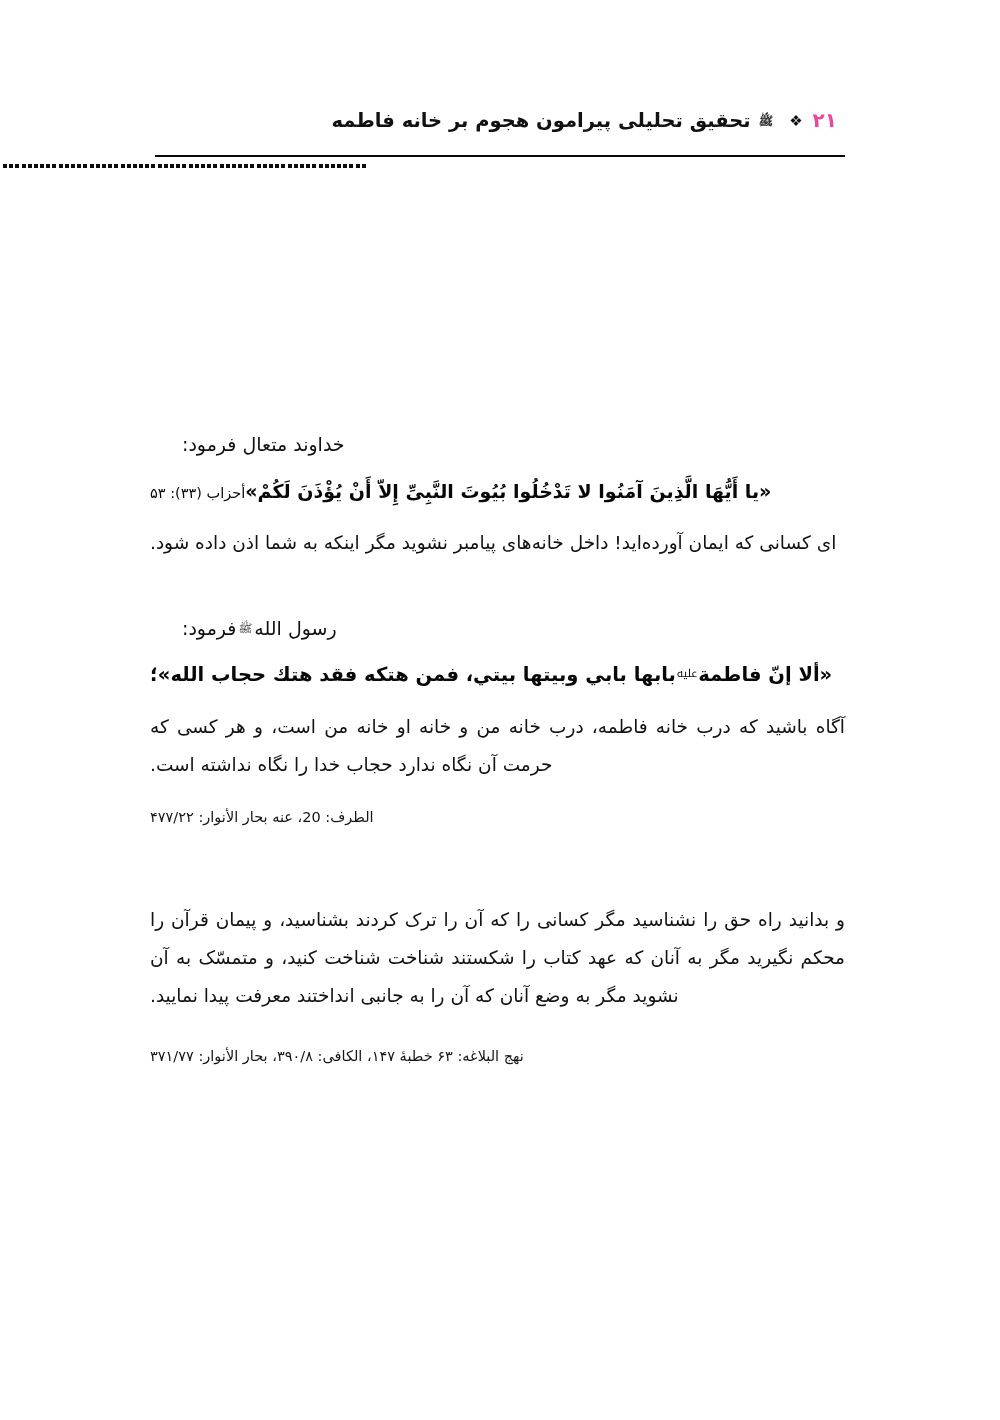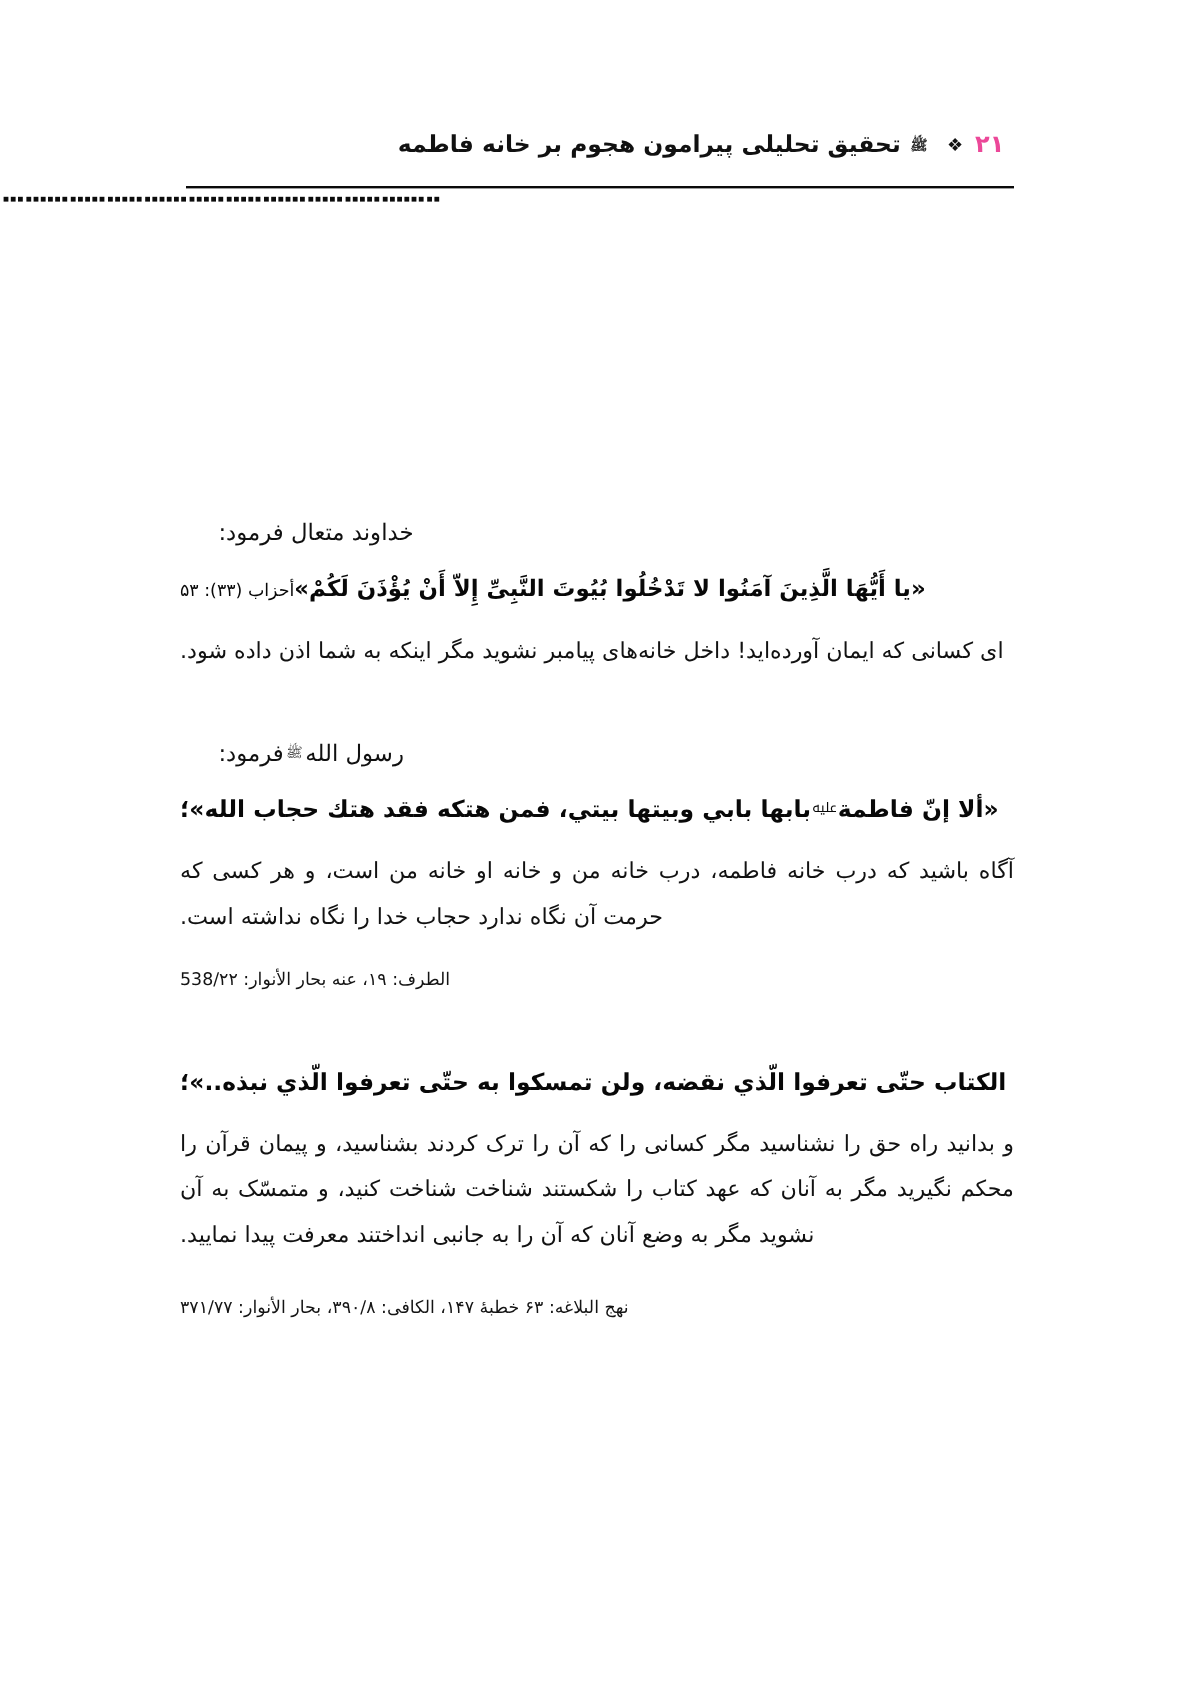--- a/index.html
+++ b/index.html
@@ -222,29 +222,28 @@
       <div class="speaker">
         <span>رسول الله</span><span class="hon">ﷺ</span><span>فرمود:</span>
       </div>
       <div class="sp-16"></div>
       <div class="arabic">
         <span>«ألا إنّ فاطمة</span><span class="hon">ﷷ</span><span>بابها بابي وبیتها بیتي، فمن هتكه فقد هتك حجاب الله»؛</span>
       </div>
       <div class="sp-16"></div>
       <div class="translation">آگاه باشید که درب خانه فاطمه، درب خانه من و خانه او خانه من است، و هر کسی که حرمت آن نگاه ندارد حجاب خدا را نگاه نداشته است.</div>
       <div class="sp-22"></div>
-      <div class="source">الطرف: ۱۹، عنه بحار الأنوار: 538/۲۲</div>
+      <div class="source">الطرف: 20، عنه بحار الأنوار: ۴۷۷/۲۲</div>
     </div>
 
     <div class="sp-40"></div>
 
     <div class="block">
       <div class="sp-16"></div>
       <div class="arabic">
-        <div>الكتاب حتّى تعرفوا الّذي نقضه، ولن تمسكوا به حتّى تعرفوا الّذي نبذه..»؛</div>
       </div>
       <div class="sp-16"></div>
       <div class="translation">و بدانید راه حق را نشناسید مگر کسانی را که آن را ترک کردند بشناسید، و پیمان قرآن را محکم نگیرید مگر به آنان که عهد کتاب را شکستند شناخت شناخت کنید، و متمسّک به آن نشوید مگر به وضع آنان که آن را به جانبی انداختند معرفت پیدا نمایید.</div>
       <div class="sp-30"></div>
       <div class="source">نهج البلاغه: ۶۳ خطبهٔ ۱۴۷، الكافی: ۳۹۰/۸، بحار الأنوار: ۳۷۱/۷۷</div>
     </div>
 
   </div>
 </div>
 

